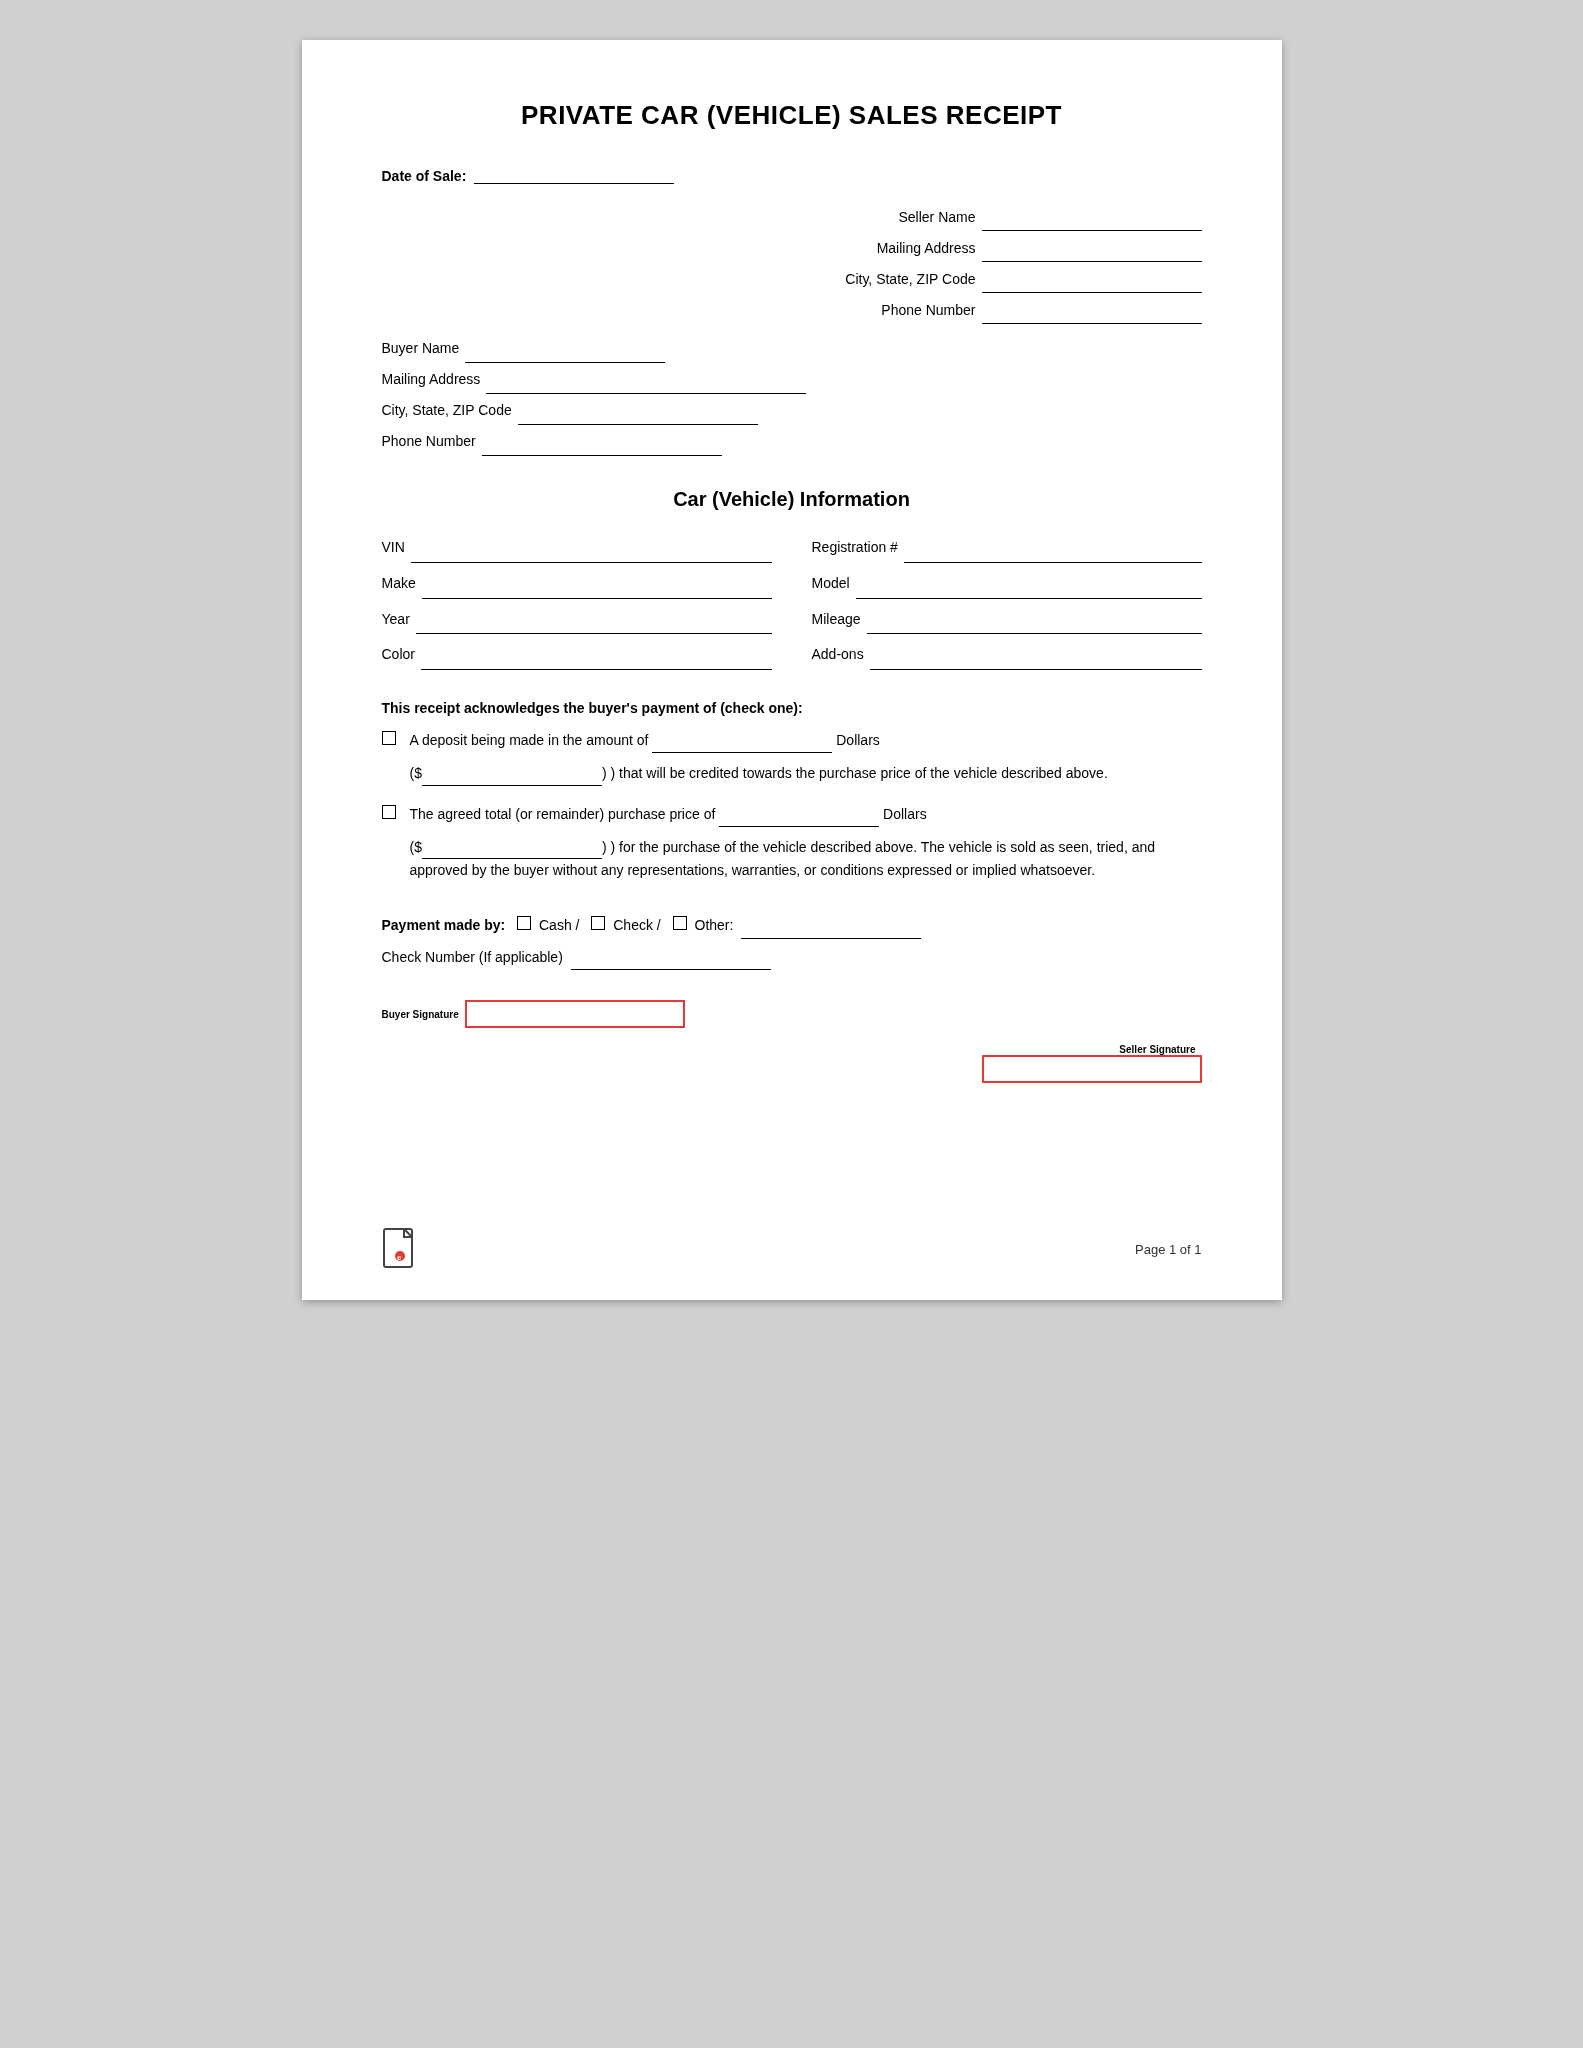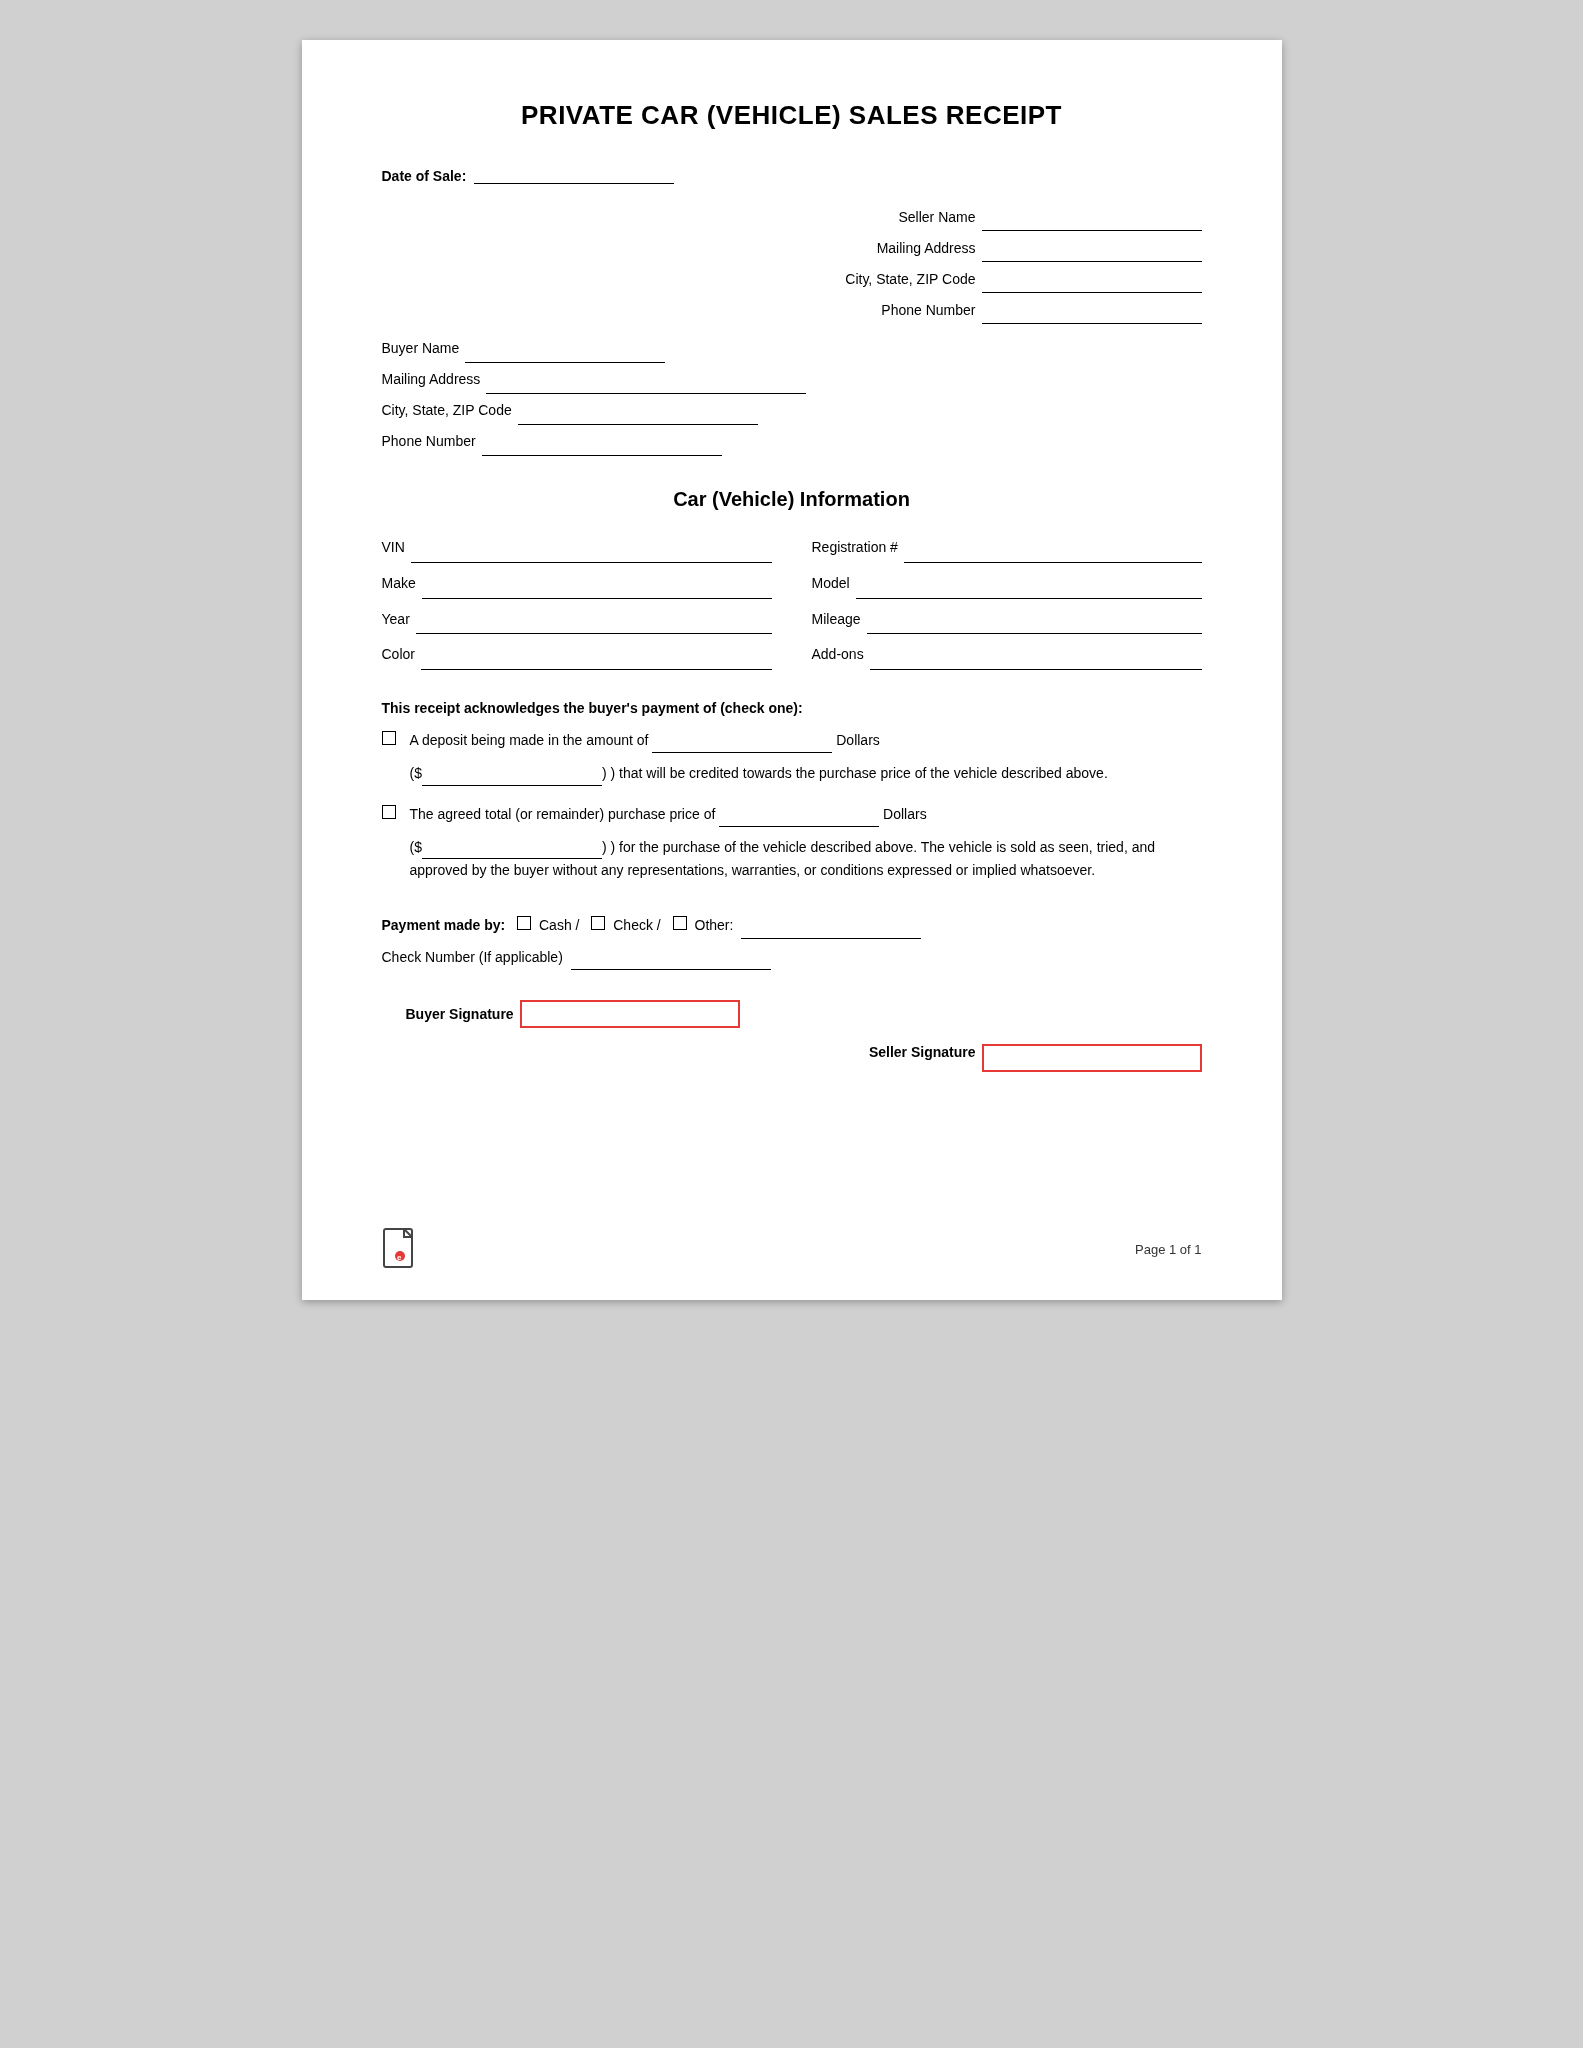--- a/index.html
+++ b/index.html
@@ -196,22 +196,21 @@
       font-size: 14px;
       line-height: 1.9;
     }
 
     .payment-made-by .bold {
       font-weight: bold;
     }
 
     .signature-section {
       margin-top: 30px;
-      font-size: 14px;
-      margin-left: 24px;
+      font-size: 10px;
     }
 
     .signature-row {
       display: flex;
       align-items: center;
       margin-bottom: 16px;
     }
 
     .signature-label {
       font-weight: bold;
@@ -222,22 +221,23 @@
     .signature-box {
       display: inline-block;
       width: 220px;
       height: 28px;
       border: 2px solid #e53935;
     }
 
     .signature-row-right {
       display: flex;
       justify-content: flex-end;
-      align-items: flex-start;
+      align-items: flex-end;
       margin-top: 10px;
+      flex-direction: column;
     }
 
     .footer {
       position: absolute;
       bottom: 30px;
       left: 80px;
       right: 80px;
       display: flex;
       justify-content: space-between;
       align-items: center;

